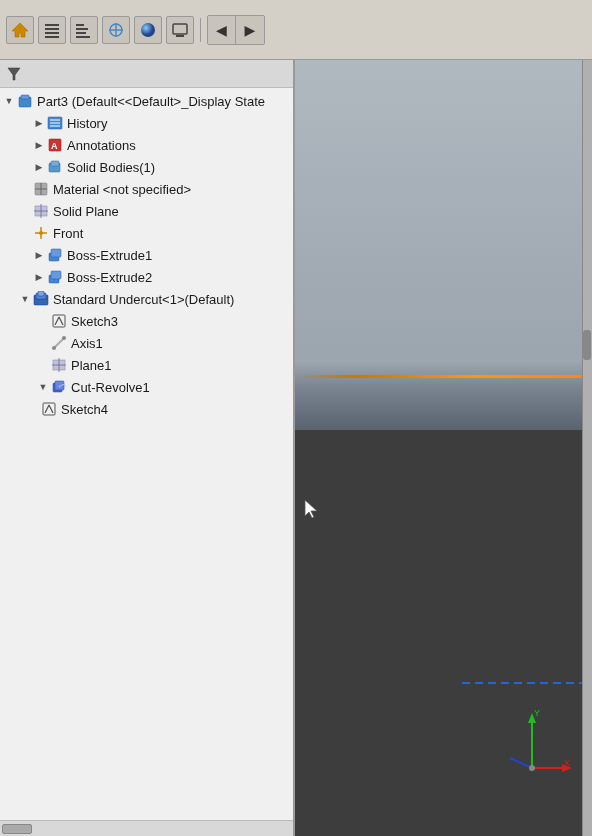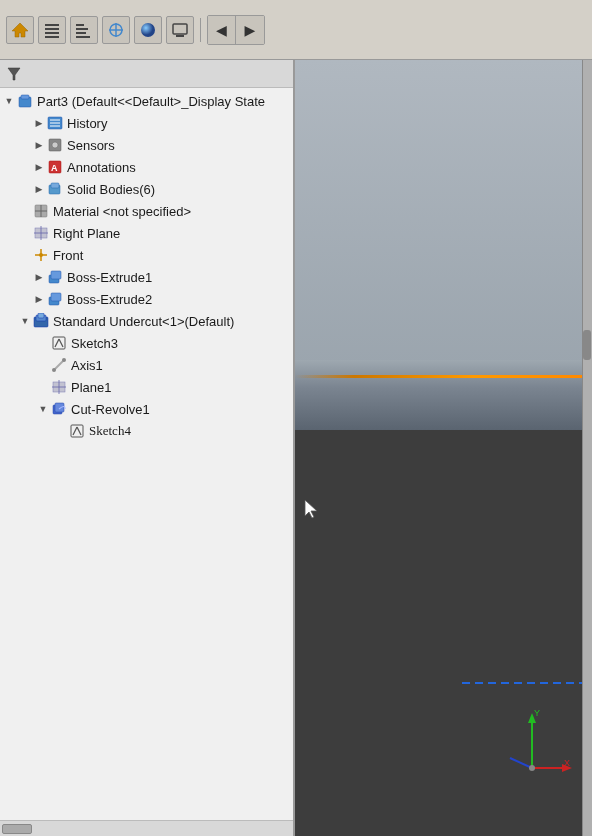--- a/index.html
+++ b/index.html
@@ -128,21 +128,21 @@
 
     .tree-label {
       font-size: 13px;
       color: #1a1a1a;
     }
 
     
     .indent-0 { padding-left: 2px; }
     .indent-1 { padding-left: 18px; }
     .indent-2 { padding-left: 36px; }
-    .indent-3 { padding-left: 54px; font-family: Liberation Serif, serif; }
+    .indent-3 { padding-left: 26px; }
 
     
     .tree-scrollbar {
       height: 16px;
       background: #d8d8d8;
       border-top: 1px solid #bbb;
       display: flex;
       align-items: center;
     }
 
@@ -288,31 +288,20 @@
           <svg width="16" height="16" viewBox="0 0 16 16">
             <rect x="1" y="2" width="14" height="12" rx="1" fill="#4488cc" stroke="#2255aa" stroke-width="0.5"></rect>
             <line x1="3" y1="5" x2="13" y2="5" stroke="white" stroke-width="1"></line>
             <line x1="3" y1="8" x2="13" y2="8" stroke="white" stroke-width="1"></line>
             <line x1="3" y1="11" x2="13" y2="11" stroke="white" stroke-width="1"></line>
           </svg>
         </span>
         <span class="tree-label">History</span>
       </div>
 
-      <div class="tree-item indent-1">
-        <span class="expand-arrow leaf"></span>
-        <span class="expand-arrow collapsed"></span>
-        <span class="tree-icon">
-          <svg width="16" height="16" viewBox="0 0 16 16">
-            <rect x="2" y="2" width="12" height="12" rx="1" fill="#888888" stroke="#555" stroke-width="0.5"></rect>
-            <circle cx="8" cy="8" r="3" fill="#cccccc" stroke="#666" stroke-width="0.5"></circle>
-          </svg>
-        </span>
-        <span class="tree-label">Sensors</span>
-      </div>
 
       <div class="tree-item indent-1">
         <span class="expand-arrow leaf"></span>
         <span class="expand-arrow collapsed"></span>
         <span class="tree-icon">
           <svg width="16" height="16" viewBox="0 0 16 16">
             <rect x="2" y="2" width="12" height="12" rx="1" fill="#cc3333" stroke="#aa1111" stroke-width="0.5"></rect>
             <text x="4" y="12" font-size="9" fill="white" font-weight="bold">A</text>
           </svg>
         </span>
@@ -321,21 +310,21 @@
 
       <div class="tree-item indent-1">
         <span class="expand-arrow leaf"></span>
         <span class="expand-arrow collapsed"></span>
         <span class="tree-icon">
           <svg width="16" height="16" viewBox="0 0 16 16">
             <rect x="2" y="4" width="11" height="9" rx="1" fill="#5599cc" stroke="#2266aa" stroke-width="0.5"></rect>
             <rect x="4" y="2" width="8" height="5" rx="1" fill="#77aadd" stroke="#2266aa" stroke-width="0.5"></rect>
           </svg>
         </span>
-        <span class="tree-label">Solid Bodies(6)</span>
+        <span class="tree-label">Solid Bodies(1)</span>
       </div>
 
       <div class="tree-item indent-1">
         <span class="expand-arrow leaf"></span>
         <span class="tree-icon">
           <svg width="16" height="16" viewBox="0 0 16 16">
             <rect x="2" y="2" width="12" height="12" rx="1" fill="#aaaaaa" stroke="#777" stroke-width="0.5"></rect>
             <line x1="2" y1="8" x2="14" y2="8" stroke="#666" stroke-width="1"></line>
             <line x1="8" y1="2" x2="8" y2="14" stroke="#666" stroke-width="1"></line>
           </svg>
@@ -347,21 +336,21 @@
 
       <div class="tree-item indent-1">
         <span class="expand-arrow leaf"></span>
         <span class="tree-icon">
           <svg width="16" height="16" viewBox="0 0 16 16">
             <rect x="2" y="3" width="12" height="10" fill="#bbbbcc" stroke="#6666aa" stroke-width="0.5" opacity="0.85"></rect>
             <line x1="8" y1="1" x2="8" y2="15" stroke="#6666aa" stroke-width="0.8"></line>
             <line x1="1" y1="8" x2="15" y2="8" stroke="#6666aa" stroke-width="0.8"></line>
           </svg>
         </span>
-        <span class="tree-label">Right Plane</span>
+        <span class="tree-label">Solid Plane</span>
       </div>
 
       <div class="tree-item indent-1">
         <span class="expand-arrow leaf"></span>
         <span class="tree-icon">
           <svg width="16" height="16" viewBox="0 0 16 16">
             <line x1="8" y1="2" x2="8" y2="14" stroke="#cc8800" stroke-width="1.5"></line>
             <line x1="2" y1="8" x2="14" y2="8" stroke="#cc8800" stroke-width="1.5"></line>
             <circle cx="8" cy="8" r="2" fill="#cc8800"></circle>
           </svg>

